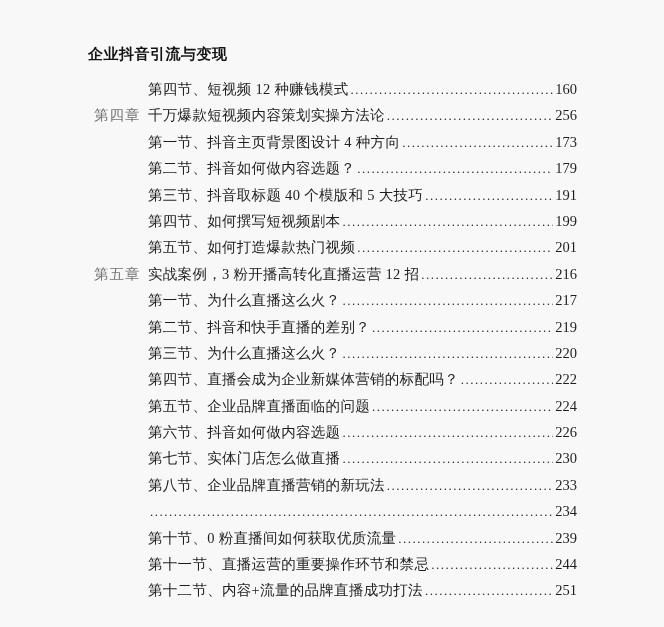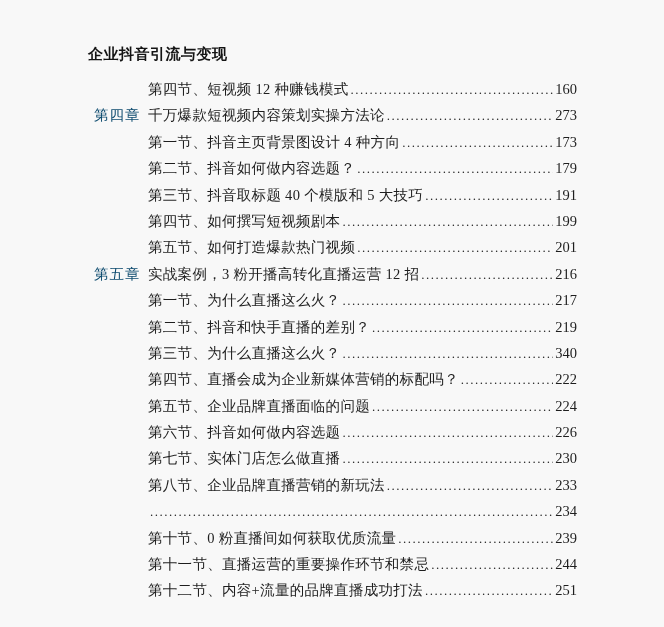--- a/index.html
+++ b/index.html
@@ -42,21 +42,21 @@
     align-items: baseline;
     height: 26.4px;
     line-height: 26.4px;
     font-size: 14.5px;
     white-space: nowrap;
     cursor: pointer;
     margin-left: 6px;
   }
   .chapter-label {
     flex: 0 0 54px;
-    color: #0c4a6e;
+    color: #737373;
     letter-spacing: 1px;
   }
   .entry-title {
     flex: 0 0 auto;
     color: #1e1e1e;
     letter-spacing: 0.3px;
   }
   .dot-leader {
     flex: 1 1 auto;
     overflow: hidden;
@@ -86,21 +86,21 @@
       <span class="chapter-label"></span>
       <span class="entry-title">第四节、短视频 12 种赚钱模式</span>
       <span class="dot-leader">........................................................................................................................................................................................................</span>
       <span class="page-number">160</span>
     </div>
 
     <div class="toc-row">
       <span class="chapter-label">第四章</span>
       <span class="entry-title">千万爆款短视频内容策划实操方法论</span>
       <span class="dot-leader">........................................................................................................................................................................................................</span>
-      <span class="page-number">273</span>
+      <span class="page-number">256</span>
     </div>
 
     <div class="toc-row">
       <span class="chapter-label"></span>
       <span class="entry-title">第一节、抖音主页背景图设计 4 种方向</span>
       <span class="dot-leader">........................................................................................................................................................................................................</span>
       <span class="page-number">173</span>
     </div>
 
     <div class="toc-row">
@@ -149,21 +149,21 @@
       <span class="chapter-label"></span>
       <span class="entry-title">第二节、抖音和快手直播的差别？</span>
       <span class="dot-leader">........................................................................................................................................................................................................</span>
       <span class="page-number">219</span>
     </div>
 
     <div class="toc-row">
       <span class="chapter-label"></span>
       <span class="entry-title">第三节、为什么直播这么火？</span>
       <span class="dot-leader">........................................................................................................................................................................................................</span>
-      <span class="page-number">340</span>
+      <span class="page-number">220</span>
     </div>
 
     <div class="toc-row">
       <span class="chapter-label"></span>
       <span class="entry-title">第四节、直播会成为企业新媒体营销的标配吗？</span>
       <span class="dot-leader">........................................................................................................................................................................................................</span>
       <span class="page-number">222</span>
     </div>
 
     <div class="toc-row">

